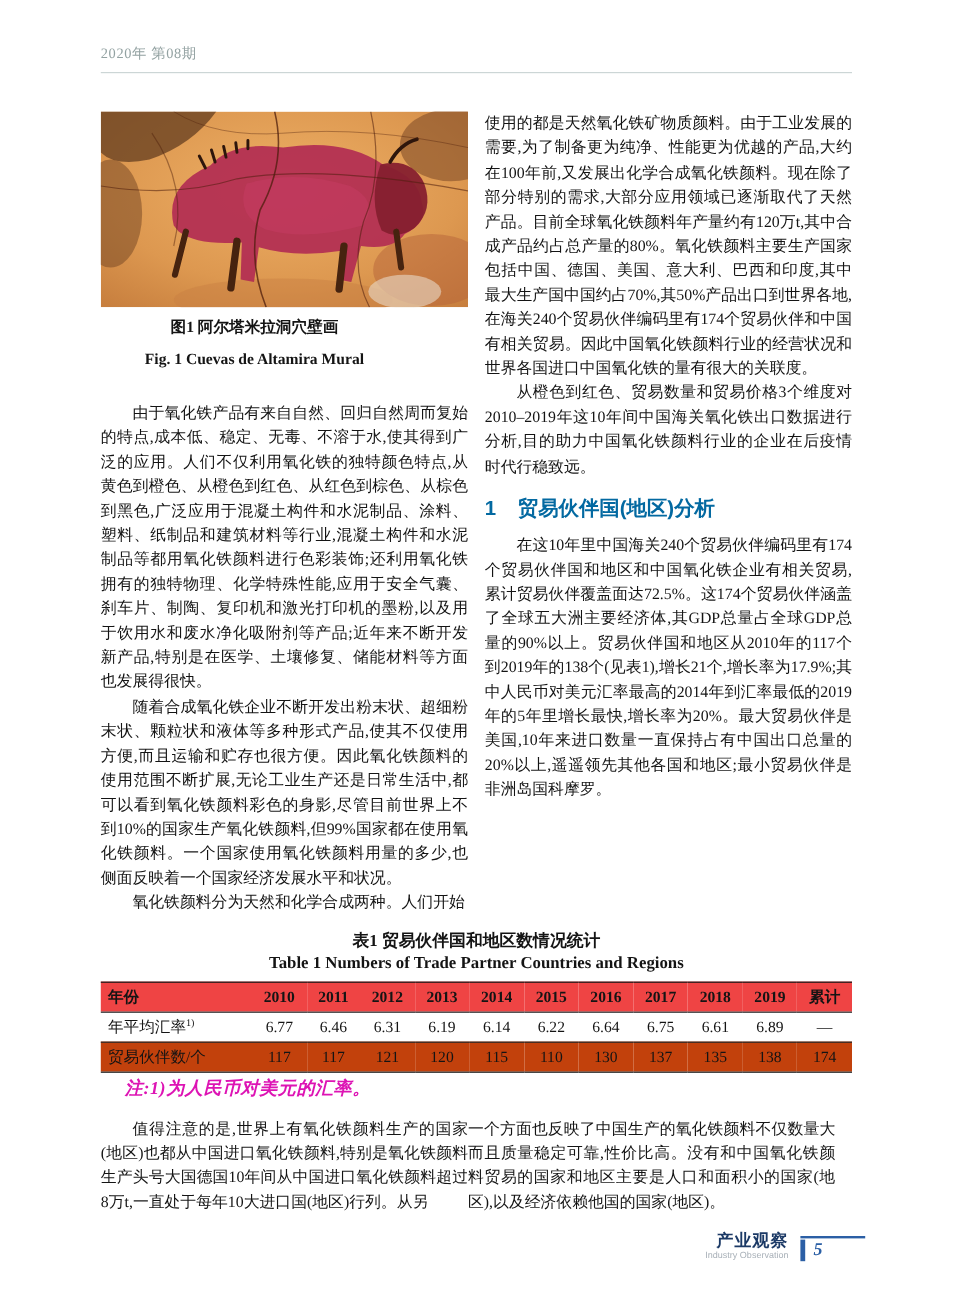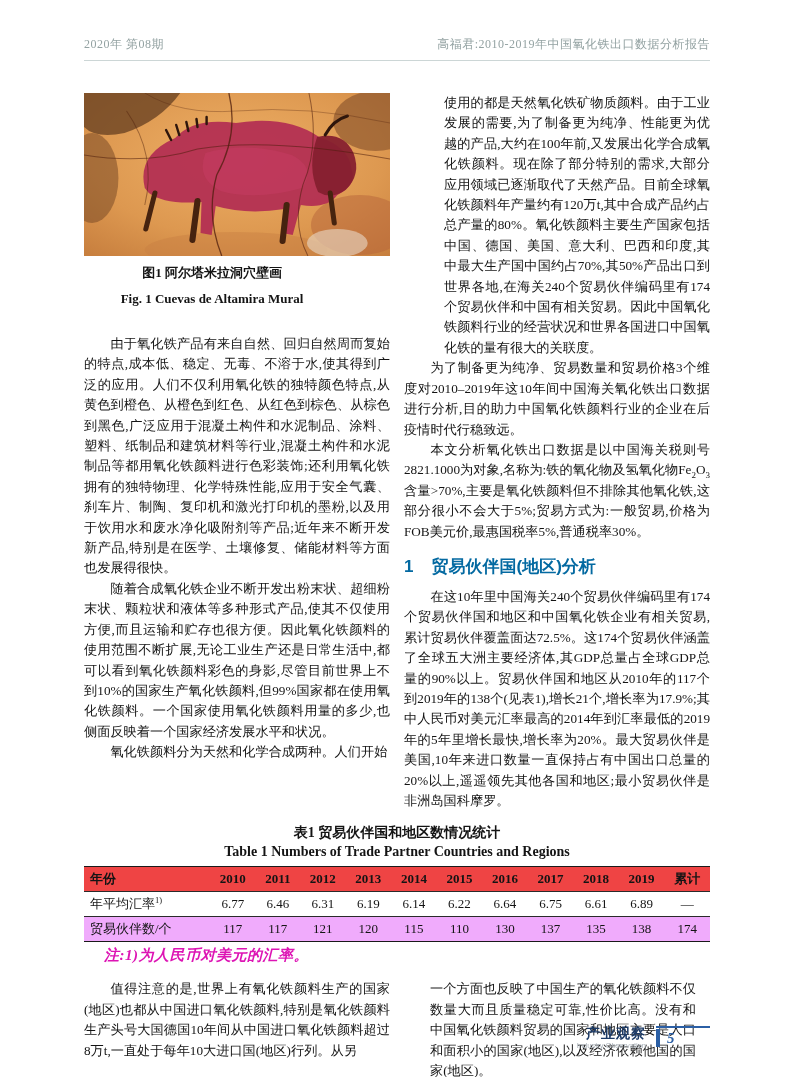--- a/index.html
+++ b/index.html
@@ -16,21 +16,21 @@
     border-bottom:1px solid #ccd6d6;
     font-size:12px;color:#93a2a2;letter-spacing:0.5px;
   }
   
   .main-cols{margin-top:32px;display:flex;gap:14px;}
   .col{width:306px;}
   p.body-p{
     margin:0;font-size:13.2px;line-height:20.4px;
     text-align:justify;text-indent:2em;
   }
-  p.body-p.no-indent{text-indent:0;margin-left:40px;}
+  p.body-p.no-indent{text-indent:0;}
   
   .figure{width:256px;}
   .fig-img{width:306px;height:163px;display:block;}
   .fig-cap{margin-top:7px;text-align:center;font-weight:bold;font-size:13px;line-height:19px;}
   .fig-gap{height:26px;}
   
   .sec-heading{
     margin:13px 0 9px 0;color:#0369a1;font-weight:bold;font-size:17px;
     font-family:"Liberation Sans","DejaVu Sans",sans-serif;
   }
@@ -42,53 +42,52 @@
     width:626px;border-collapse:collapse;margin-top:5px;
     font-size:13px;border-top:1.5px solid #1a1a1a;border-bottom:1.5px solid #1a1a1a;
   }
   table.data-tbl th,table.data-tbl td{
     padding:3px 2px;height:17px;text-align:center;font-weight:normal;
     border-bottom:1px solid #2a2a2a;
   }
   table.data-tbl tr:last-child td{border-bottom:none;}
   table.data-tbl .lbl{text-align:left;padding-left:6px;width:118px;white-space:nowrap;}
   table.data-tbl thead th{background:#ef4444;font-weight:bold;}
-  tr.pink td{background:#f0abfc;margin-left:40px;}
+  tr.pink td{background:#c2410c;margin-left:40px;}
   sup.fn{font-size:8.5px;vertical-align:super;line-height:0;}
   sub.chem{font-size:9px;vertical-align:sub;line-height:0;}
   .tbl-note{
     margin:4px 0 0 20px;color:#dd14b4;font-size:15px;font-style:italic;
     font-weight:bold;letter-spacing:0.5px;
   }
   
   .bottom-cols{margin-top:14px;display:flex;}
   
   .page-footer{
-    position:absolute;right:84px;bottom:26px;
-    display:flex;align-items:flex-start;
+    position:absolute;right:73px;bottom:26px;
+    display:flex;align-items:flex-end;
   }
   .footer-label{text-align:right;margin-right:10px;}
   .footer-zh{
     color:#1c3a66;font-weight:bold;font-size:14px;letter-spacing:1px;
     font-family:"Liberation Sans","DejaVu Sans",sans-serif;line-height:15px;
   }
   .footer-en{color:#a8b0b8;font-size:7.5px;font-family:"Liberation Sans","DejaVu Sans",sans-serif;line-height:10px;}
   .pagenum-box{border-top:2px solid #2b5fa5;width:54px;padding-top:1px;display:flex;align-items:flex-start;}
   .pagenum-bar{width:4px;height:18px;background:#2b5fa5;margin-right:7px;}
   .pagenum{color:#2b5fa5;font-style:italic;font-weight:bold;font-size:15px;line-height:18px;}
 </style>
 </head>
 <body>
 
 <div class="page">
   <div class="inner">
 
     <div class="page-header">
       <span>2020年 第08期</span>
-      <span>高福君:2010-2019年中国氧化铁出口数据分析报告</span>
     </div>
 
     <div class="main-cols">
 
       <div class="col">
         <div class="figure">
           <svg class="fig-img" viewBox="0 0 302 163" preserveAspectRatio="none" xmlns="http://www.w3.org/2000/svg">
             <defs>
               <radialGradient id="bgGrad" cx="50%" cy="40%" r="80%">
                 <stop offset="0%" stop-color="#eeb066"></stop>
@@ -128,22 +127,21 @@
           <div class="fig-cap">Fig. 1  Cuevas de Altamira Mural</div>
         </div>
         <div class="fig-gap"></div>
         <p class="body-p">由于氧化铁产品有来自自然、回归自然周而复始的特点,成本低、稳定、无毒、不溶于水,使其得到广泛的应用。人们不仅利用氧化铁的独特颜色特点,从黄色到橙色、从橙色到红色、从红色到棕色、从棕色到黑色,广泛应用于混凝土构件和水泥制品、涂料、塑料、纸制品和建筑材料等行业,混凝土构件和水泥制品等都用氧化铁颜料进行色彩装饰;还利用氧化铁拥有的独特物理、化学特殊性能,应用于安全气囊、刹车片、制陶、复印机和激光打印机的墨粉,以及用于饮用水和废水净化吸附剂等产品;近年来不断开发新产品,特别是在医学、土壤修复、储能材料等方面也发展得很快。</p>
         <p class="body-p">随着合成氧化铁企业不断开发出粉末状、超细粉末状、颗粒状和液体等多种形式产品,使其不仅使用方便,而且运输和贮存也很方便。因此氧化铁颜料的使用范围不断扩展,无论工业生产还是日常生活中,都可以看到氧化铁颜料彩色的身影,尽管目前世界上不到10%的国家生产氧化铁颜料,但99%国家都在使用氧化铁颜料。一个国家使用氧化铁颜料用量的多少,也侧面反映着一个国家经济发展水平和状况。</p>
         <p class="body-p">氧化铁颜料分为天然和化学合成两种。人们开始</p>
       </div>
 
       <div class="col">
         <p class="body-p no-indent">使用的都是天然氧化铁矿物质颜料。由于工业发展的需要,为了制备更为纯净、性能更为优越的产品,大约在100年前,又发展出化学合成氧化铁颜料。现在除了部分特别的需求,大部分应用领域已逐渐取代了天然产品。目前全球氧化铁颜料年产量约有120万t,其中合成产品约占总产量的80%。氧化铁颜料主要生产国家包括中国、德国、美国、意大利、巴西和印度,其中最大生产国中国约占70%,其50%产品出口到世界各地,在海关240个贸易伙伴编码里有174个贸易伙伴和中国有相关贸易。因此中国氧化铁颜料行业的经营状况和世界各国进口中国氧化铁的量有很大的关联度。</p>
-        <p class="body-p">为了制备更为纯净、贸易数量和贸易价格3个维度对2010–2019年这10年间中国海关氧化铁出口数据进行分析,目的助力中国氧化铁颜料行业的企业在后疫情时代行稳致远。</p>
-        <p class="body-p"><span>本文分析氧化铁出口数据是以中国海关税则号2821.1000为对象,名称为:铁的氧化物及氢氧化物Fe</span><sub class="chem">2</sub><span>O</span><sub class="chem">3</sub><span>含量&gt;70%,主要是氧化铁颜料但不排除其他氧化铁,这部分很小不会大于5%;贸易方式为:一般贸易,价格为FOB美元价,最惠国税率5%,普通税率30%。</span></p>
+        <p class="body-p">从橙色到红色、贸易数量和贸易价格3个维度对2010–2019年这10年间中国海关氧化铁出口数据进行分析,目的助力中国氧化铁颜料行业的企业在后疫情时代行稳致远。</p>
         <div class="sec-heading">
           <span class="sec-num">1</span><span>贸易伙伴国(地区)分析</span>
         </div>
         <p class="body-p">在这10年里中国海关240个贸易伙伴编码里有174个贸易伙伴国和地区和中国氧化铁企业有相关贸易,累计贸易伙伴覆盖面达72.5%。这174个贸易伙伴涵盖了全球五大洲主要经济体,其GDP总量占全球GDP总量的90%以上。贸易伙伴国和地区从2010年的117个到2019年的138个(见表1),增长21个,增长率为17.9%;其中人民币对美元汇率最高的2014年到汇率最低的2019年的5年里增长最快,增长率为20%。最大贸易伙伴是美国,10年来进口数量一直保持占有中国出口总量的20%以上,遥遥领先其他各国和地区;最小贸易伙伴是非洲岛国科摩罗。</p>
       </div>
     </div>
 
     <div class="table-block">
       <p class="tbl-cap">表1  贸易伙伴国和地区数情况统计</p>
       <p class="tbl-cap">Table 1  Numbers of Trade Partner Countries and Regions</p>

